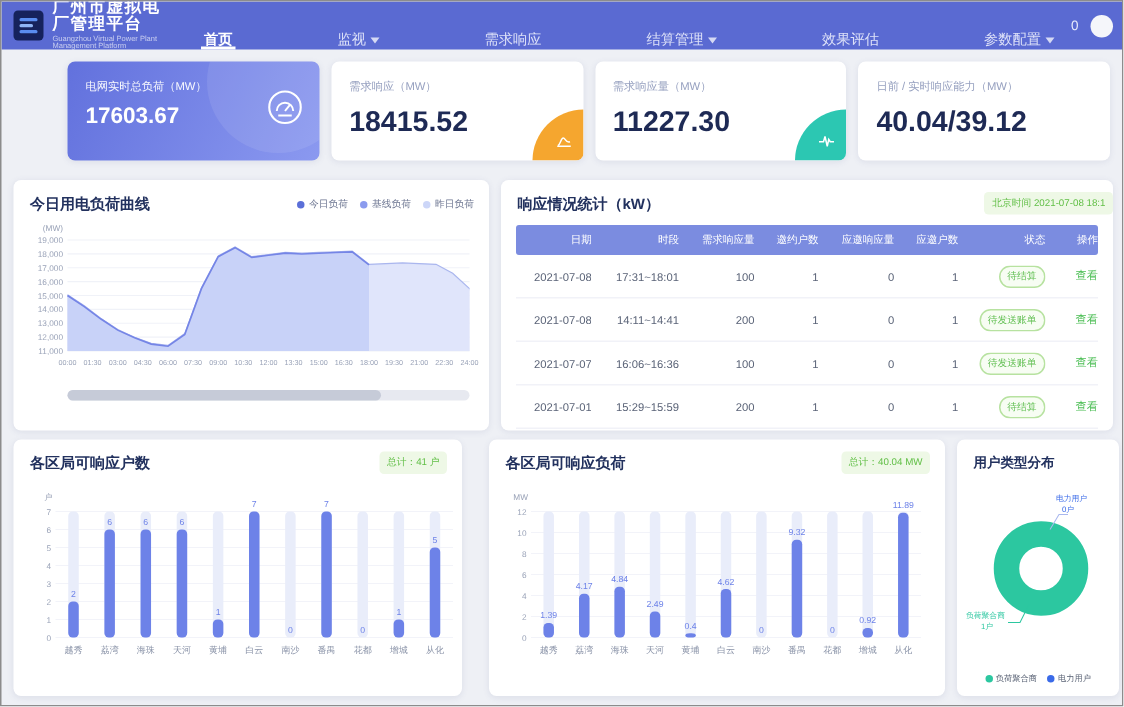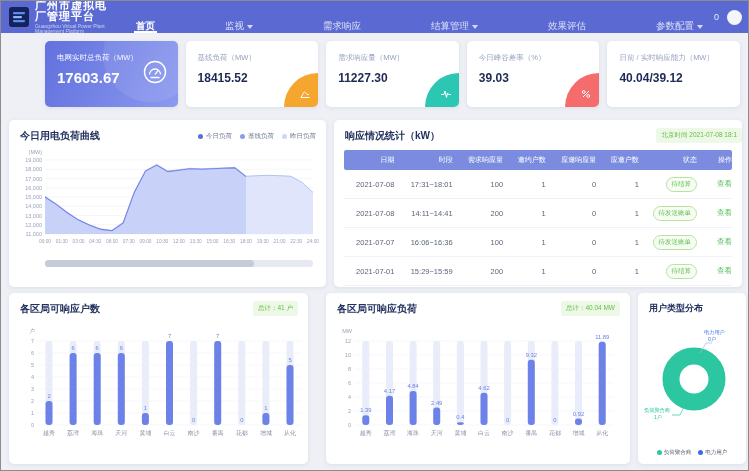--- a/index.html
+++ b/index.html
@@ -30,21 +30,21 @@
   .card{position:absolute;background:#fff;border-radius:5px;box-shadow:0 1px 4px rgba(90,100,150,.12);}
   .card-title{position:absolute;top:9px;left:11px;font-size:10px;font-weight:bold;color:#22315e;white-space:nowrap;}
   .green-badge{position:absolute;top:8px;font-size:6.5px;color:#61bf46;background:#eef8e6;
                border-radius:3px;padding:3px 5px;white-space:nowrap;}
 
   
   .kpis{position:absolute;top:40px;left:8px;right:8px;height:66px;display:flex;gap:8px;margin-left:36px;}
   .kpi{flex:1;background:#fff;border-radius:5px;position:relative;overflow:hidden;
        box-shadow:0 1px 4px rgba(90,100,150,.12);}
   .kpi-label2{position:absolute;top:12px;left:12px;font-size:7.5px;color:#97a1c0;white-space:nowrap;}
-  .kpi-value2{position:absolute;top:30px;left:12px;font-size:12px;font-weight:bold;color:#1e2a55;}
+  .kpi-value2{position:absolute;top:30px;left:12px;font-size:19px;font-weight:bold;color:#1e2a55;}
   .kpi-corner{position:absolute;right:0;bottom:0;width:34px;height:34px;border-top-left-radius:100%;
               display:flex;align-items:flex-end;justify-content:flex-end;padding:0 7px 7px 0;box-sizing:border-box;}
   .kpi-primary{background:linear-gradient(115deg,#6271dd 0%,#8b99f0 100%);}
   .kpi-primary::before{content:"";position:absolute;right:-20px;top:-34px;width:95px;height:95px;
                        border-radius:50%;background:rgba(255,255,255,.09);}
   .kpi-primary .kpi-label{position:absolute;top:12px;left:12px;font-size:7.5px;color:rgba(255,255,255,.95);}
   .kpi-primary .kpi-value{position:absolute;top:28px;left:12px;font-size:15px;font-weight:bold;color:#fff;}
   .kpi-ring{position:absolute;right:11px;top:50%;transform:translateY(-50%);}
 
   
@@ -132,46 +132,35 @@
         <div class="kpi-label">电网实时总负荷（MW）</div>
         <div class="kpi-value">17603.67</div>
         <div class="kpi-ring"><svg width="24" height="24" viewBox="0 0 24 24">
             <circle cx="12" cy="12" r="10.5" fill="none" stroke="#fff" stroke-width="1.4"></circle>
             <path d="M6.5 14.5a5.5 5.5 0 0 1 11 0" fill="none" stroke="#fff" stroke-width="1.3"></path>
             <line x1="12" y1="14.5" x2="15.4" y2="10.2" stroke="#fff" stroke-width="1.3"></line>
             <line x1="7.5" y1="17.5" x2="16.5" y2="17.5" stroke="#fff" stroke-width="1.3"></line>
           </svg></div>
       </div>
       <div class="kpi">
-        <div class="kpi-label2">基线负荷（MW）</div>
+        <div class="kpi-label2">需求响应（MW）</div>
         <div class="kpi-value2">18415.52</div>
         <div class="kpi-corner" style="background:#f5a62f">
           <svg width="12" height="12" viewBox="0 0 24 24">
             <path d="M3 19h18" stroke="#fff" stroke-width="2" fill="none"></path>
             <path d="M4 18c3-1 4-10 7-10s3 7 9 5" stroke="#fff" stroke-width="2" fill="none"></path>
           </svg>
         </div>
       </div>
       <div class="kpi">
         <div class="kpi-label2">需求响应量（MW）</div>
         <div class="kpi-value2">11227.30</div>
         <div class="kpi-corner" style="background:#2cc7b2">
           <svg width="12" height="12" viewBox="0 0 24 24">
             <polyline points="2,13 8,13 10,6 13,19 15,10 17,13 22,13" fill="none" stroke="#fff" stroke-width="2"></polyline>
-          </svg>
-        </div>
-      </div>
-      <div class="kpi">
-        <div class="kpi-label2">今日峰谷差率（%）</div>
-        <div class="kpi-value2">39.03</div>
-        <div class="kpi-corner" style="background:#f56c6c">
-          <svg width="12" height="12" viewBox="0 0 24 24">
-            <line x1="6" y1="18" x2="18" y2="6" stroke="#fff" stroke-width="2"></line>
-            <circle cx="7.5" cy="8" r="2.8" fill="none" stroke="#fff" stroke-width="2"></circle>
-            <circle cx="16.5" cy="16" r="2.8" fill="none" stroke="#fff" stroke-width="2"></circle>
           </svg>
         </div>
       </div>
       <div class="kpi">
         <div class="kpi-label2">日前 / 实时响应能力（MW）</div>
         <div class="kpi-value2">40.04/39.12</div>
       </div>
     </div>
 
   <div class="card" id="loadCard">

